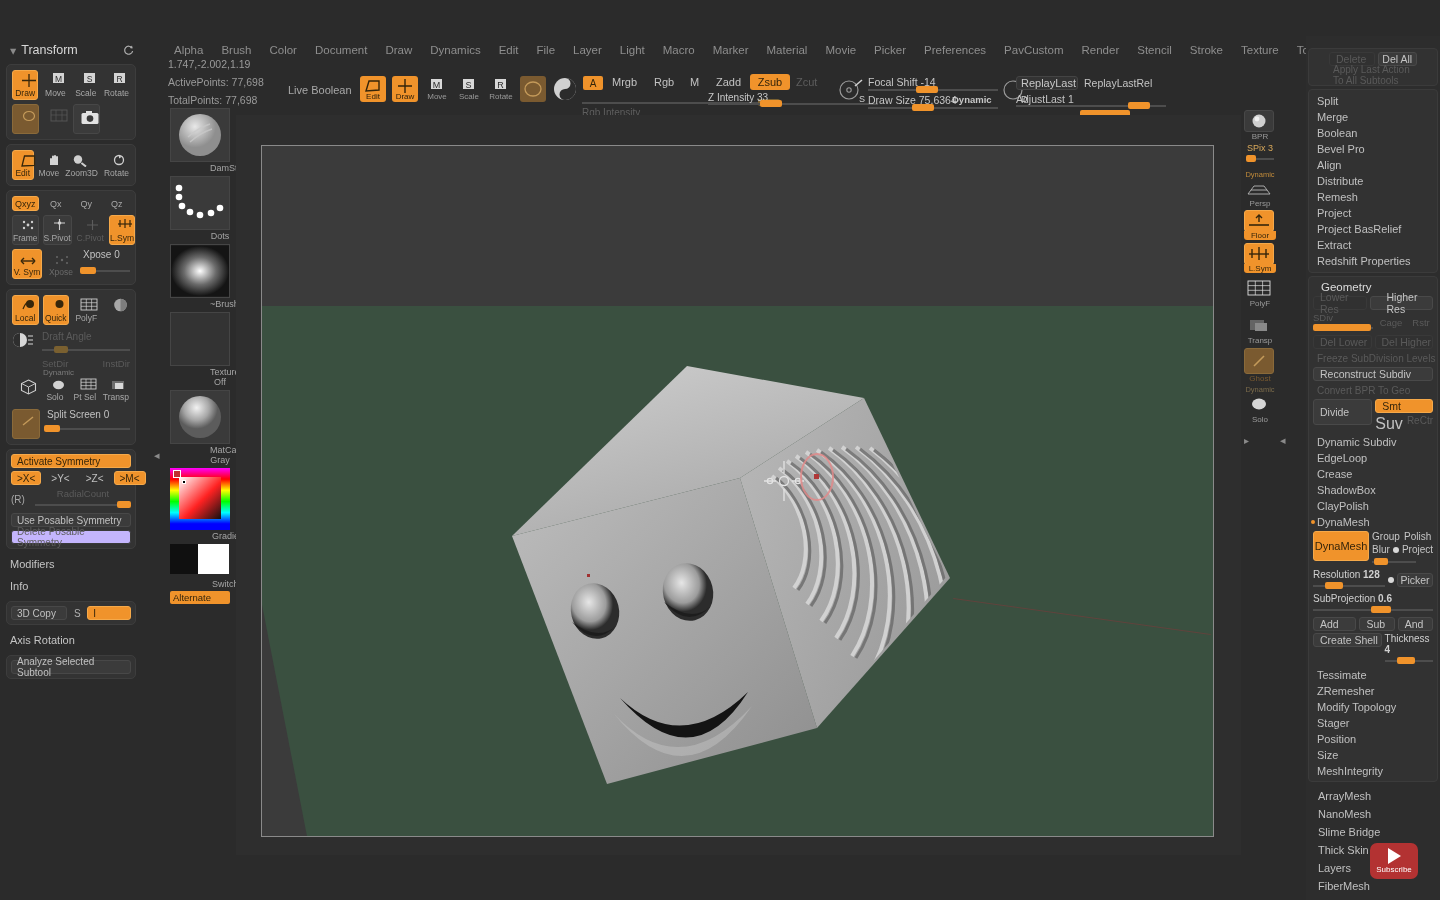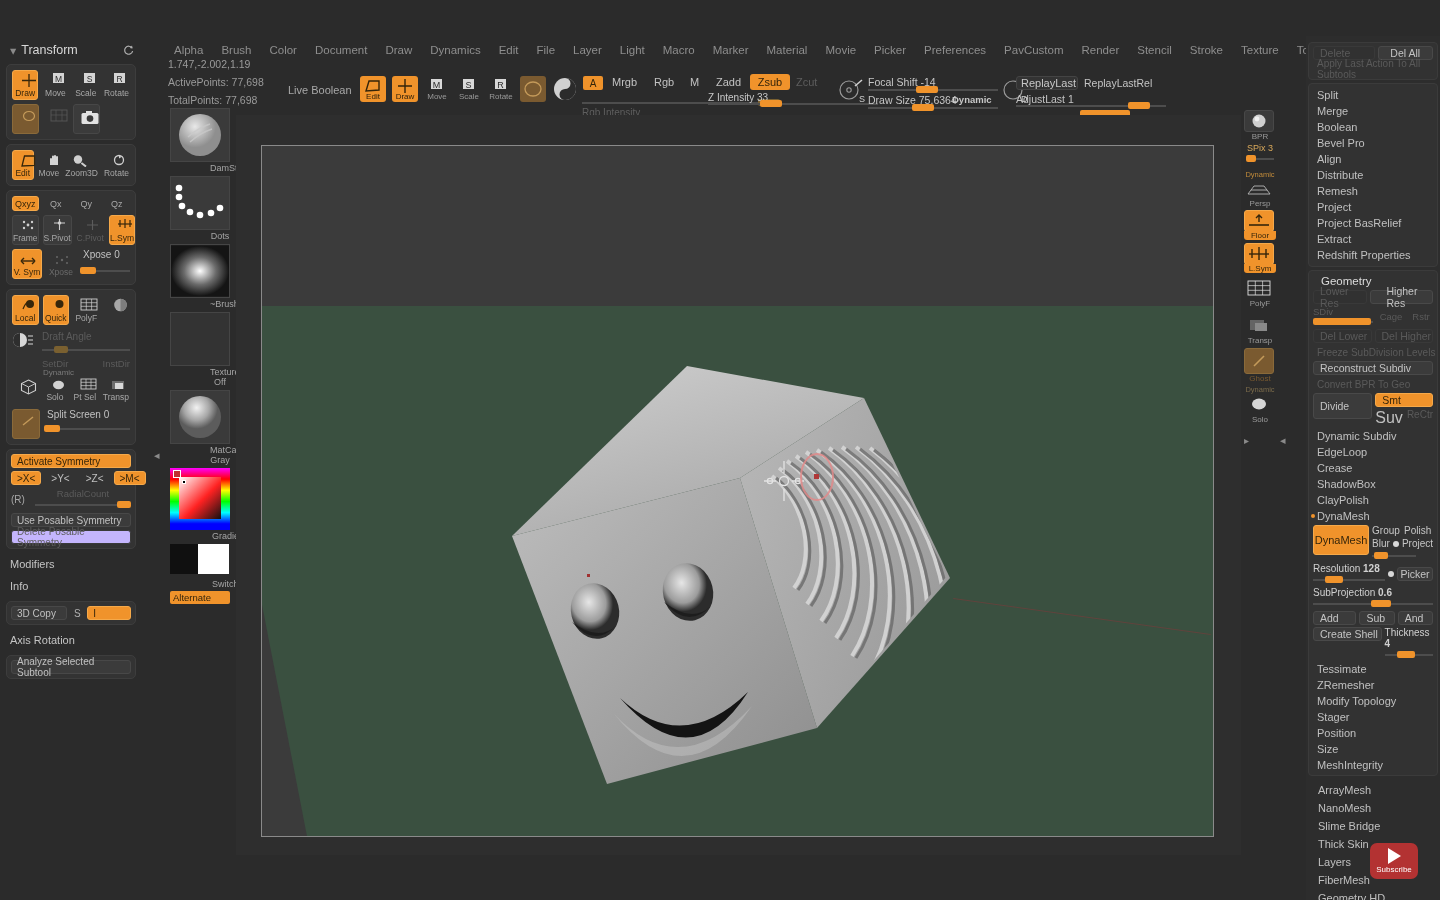--- a/index.html
+++ b/index.html
@@ -855,21 +855,21 @@
         </svg>
       </div>
       <div>Solo</div>
     </div>
   </div>
 
   <div style="position:absolute;left:1280px;top:425px;width:10px;height:30px;color:#8a8a8a;font-size:11px;display:flex;align-items:center">◂</div>
 
   <div id="rightpanel">
 
-    <div class="rsec" style="margin-top:6px;padding:2px 0">
+    <div class="rsec" style="margin-top:12px;padding:2px 16px">
       <div class="rrow">
         <div class="rbtn off" style="flex:1">Delete</div>
         <div class="rbtn" style="flex:1;justify-content:center;padding-left:0">Del All</div>
       </div>
       <div class="ritem dim" style="font-size:10px">Apply Last Action To All Subtools</div>
     </div>
 
     <div class="rsec">
       <div class="ritem">Split</div>
       <div class="ritem">Merge</div>

